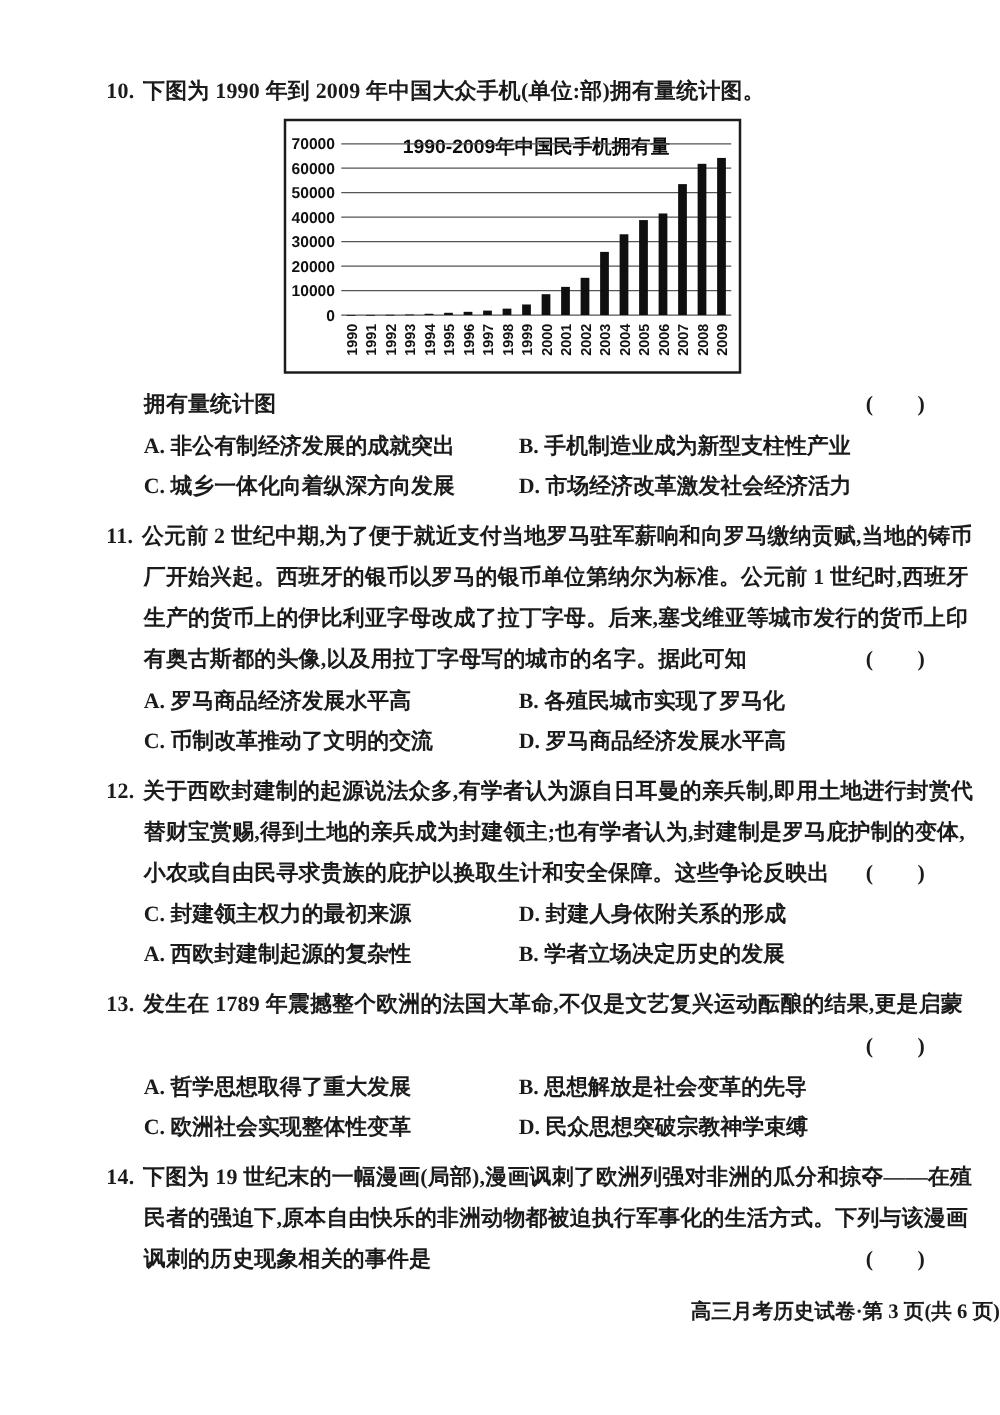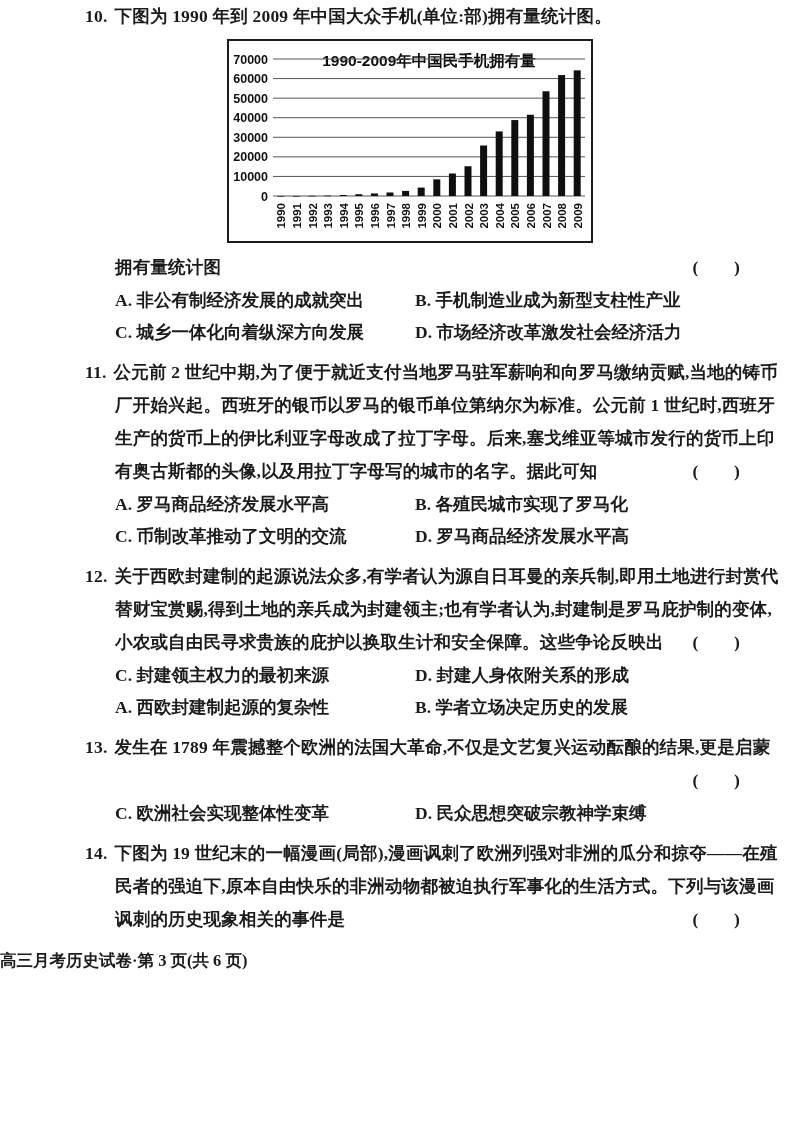--- a/index.html
+++ b/index.html
@@ -3,21 +3,21 @@
 <meta charset="utf-8">
 <style>
   html,body{margin:0;padding:0;}
   body{
     width:800px;height:1132px;
     background:#ffffff;
     font-family:"Liberation Serif","DejaVu Serif",serif;
     color:#1b1b1b;
     overflow:hidden;
   }
-  .page{position:relative;width:800px;height:1132px;box-sizing:border-box;}
+  .page{position:relative;width:800px;height:1132px;padding-top:56px;box-sizing:border-box;}
   .question{position:relative;}
   .question + .question{margin-top:8px;}
   .qline{
     position:relative;
     margin-left:115px;
     margin-right:50px;
     line-height:33px;
     font-size:17.5px;
     font-weight:600;
     letter-spacing:0.2px;
@@ -45,21 +45,21 @@
   .chart-wrap{
     margin:6px 0 8px 227px;
     width:366px;height:204px;
     border:2px solid #1c1c1c;
     box-sizing:border-box;
     background:#fff;
   }
   .chart-wrap svg{display:block;}
   .footer{
     margin-top:14px;
-    text-align:left;
+    text-align:right;
     font-size:16.5px;
     font-weight:600;
   }
 </style>
 </head>
 <body>
 
 <div class="page">
 
   <section class="question">
@@ -183,20 +183,24 @@
   </section>
 
   <section class="question">
     <div class="qline first">
       <span class="qnum">13.</span><span>发生在 1789 年震撼整个欧洲的法国大革命,不仅是文艺复兴运动酝酿的结果,更是启蒙</span>
     </div>
     <div class="qline bracket-only">
       <span class="bracket">(　　)</span>
     </div>
     <div class="opts">
+      <span class="opt">A. 哲学思想取得了重大发展</span>
+      <span class="opt col2">B. 思想解放是社会变革的先导</span>
+    </div>
+    <div class="opts">
       <span class="opt">C. 欧洲社会实现整体性变革</span>
       <span class="opt col2">D. 民众思想突破宗教神学束缚</span>
     </div>
   </section>
 
   <section class="question">
     <div class="qline first">
       <span class="qnum">14.</span><span>下图为 19 世纪末的一幅漫画(局部),漫画讽刺了欧洲列强对非洲的瓜分和掠夺——在殖</span>
     </div>
     <div class="qline">民者的强迫下,原本自由快乐的非洲动物都被迫执行军事化的生活方式。下列与该漫画</div>

